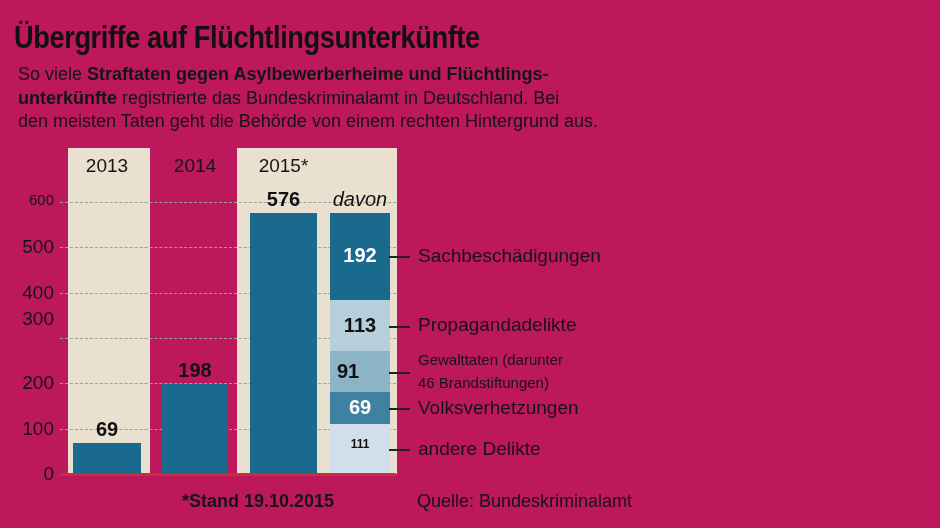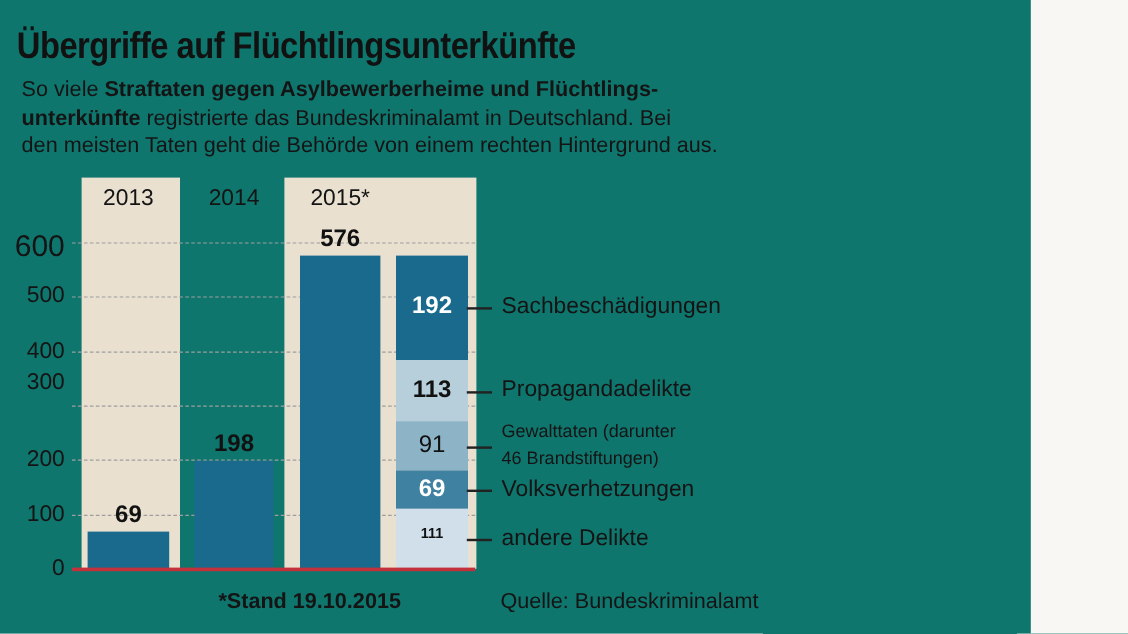--- a/index.html
+++ b/index.html
@@ -1,18 +1,18 @@
 <!DOCTYPE html>
 <html style="--beige: #e9e0d0;"><head>
 <meta charset="utf-8">
 <style>
   * { margin:0; padding:0; box-sizing:border-box; }
   html,body { width:940px; height:528px; }
   body { background:#f8f7f4; font-family:"Liberation Sans", sans-serif; color:#141414; overflow:hidden; }
-  #page { position:relative; width:859px; height:528px; background:#0f766e; }
+  #page { position:relative; width:940px; height:528px; background:#be185d; }
 
   #title {
     position:absolute; left:14px; top:20px;
     font-size:31px; font-weight:bold; letter-spacing:-0.5px;
     transform:scaleX(0.88); transform-origin:left center;
     white-space:nowrap; color:#111;
   }
   #subtitle {
     position:absolute; left:18px; top:63px;
     font-size:18px; line-height:23.5px; color:#141414;
@@ -55,40 +55,41 @@
       <div class="ytick" style="position: absolute; left: 10px; top: 417.667px; width: 44px; text-align: right; font-size: 19px;">100</div>
       <div class="gridline" style="position: absolute; left: 60px; top: 383.333px; width: 336px; height: 0px; border-top: 1.5px dashed rgb(158, 158, 158);"></div>
       <div class="ytick" style="position: absolute; left: 10px; top: 372.333px; width: 44px; text-align: right; font-size: 19px;">200</div>
       <div class="gridline" style="position: absolute; left: 60px; top: 338px; width: 336px; height: 0px; border-top: 1.5px dashed rgb(158, 158, 158);"></div>
       <div class="ytick" style="position: absolute; left: 10px; top: 308px; width: 44px; text-align: right; font-size: 19px;">300</div>
       <div class="gridline" style="position: absolute; left: 60px; top: 292.667px; width: 336px; height: 0px; border-top: 1.5px dashed rgb(158, 158, 158);"></div>
       <div class="ytick" style="position: absolute; left: 10px; top: 281.667px; width: 44px; text-align: right; font-size: 19px;">400</div>
       <div class="gridline" style="position: absolute; left: 60px; top: 247.333px; width: 336px; height: 0px; border-top: 1.5px dashed rgb(158, 158, 158);"></div>
       <div class="ytick" style="position: absolute; left: 10px; top: 236.333px; width: 44px; text-align: right; font-size: 19px;">500</div>
       <div class="gridline" style="position: absolute; left: 60px; top: 202px; width: 336px; height: 0px; border-top: 1.5px dashed rgb(158, 158, 158);"></div>
-      <div class="ytick" style="position: absolute; left: 10px; top: 191px; width: 44px; text-align: right; font-size: 25px;">600</div>
+      <div class="ytick" style="position: absolute; left: 10px; top: 191px; width: 44px; text-align: right; font-size: 15px;">600</div>
       <div class="yearlbl" style="position: absolute; left: 62px; top: 155px; width: 90px; text-align: center; font-size: 19px;">2013</div>
       <div class="yearlbl" style="position: absolute; left: 150px; top: 155px; width: 90px; text-align: center; font-size: 19px;">2014</div>
       <div class="yearlbl" style="position: absolute; left: 238.5px; top: 155px; width: 90px; text-align: center; font-size: 19px;">2015*</div>
       <div class="bar" style="position: absolute; left: 73px; top: 442.72px; width: 68px; height: 31.28px; background: rgb(26, 106, 141);"></div>
       <div class="vallbl" style="position: absolute; left: 62px; top: 417.72px; width: 90px; text-align: center; font-size: 20px; font-weight: bold;">69</div>
       <div class="bar" style="position: absolute; left: 162px; top: 384.24px; width: 66px; height: 89.76px; background: rgb(26, 106, 141);"></div>
       <div class="vallbl" style="position: absolute; left: 150px; top: 359.24px; width: 90px; text-align: center; font-size: 20px; font-weight: bold;">198</div>
       <div class="bar" style="position: absolute; left: 250px; top: 212.88px; width: 67px; height: 261.12px; background: rgb(26, 106, 141);"></div>
       <div class="vallbl" style="position: absolute; left: 238.5px; top: 187.88px; width: 90px; text-align: center; font-size: 20px; font-weight: bold;">576</div>
+      <div class="davonlbl" style="position: absolute; left: 310px; top: 187.88px; width: 100px; text-align: center; font-size: 20px; font-style: italic;">davon</div>
       <div class="seg" style="position: absolute; left: 330px; top: 212.88px; width: 60px; height: 87.04px; background: rgb(26, 106, 141);"></div>
       <div class="seglbl" style="position: absolute; left: 330px; top: 244.4px; width: 60px; text-align: center; font-size: 20px; font-weight: bold; color: rgb(255, 255, 255);">192</div>
       <div class="leader" style="position: absolute; left: 389px; top: 256.4px; width: 21px; height: 0px; border-top: 2px solid rgb(34, 34, 34);"></div>
       <div class="catlbl" style="position: absolute; left: 418px; top: 245.15px; font-size: 19px; line-height: 22.5px; white-space: pre-line;">Sachbeschädigungen</div>
       <div class="seg" style="position: absolute; left: 330px; top: 299.92px; width: 60px; height: 51.2267px; background: rgb(183, 206, 219);"></div>
       <div class="seglbl" style="position: absolute; left: 330px; top: 313.533px; width: 60px; text-align: center; font-size: 20px; font-weight: bold; color: rgb(17, 17, 17);">113</div>
       <div class="leader" style="position: absolute; left: 389px; top: 325.533px; width: 21px; height: 0px; border-top: 2px solid rgb(34, 34, 34);"></div>
       <div class="catlbl" style="position: absolute; left: 418px; top: 314.283px; font-size: 19px; line-height: 22.5px; white-space: pre-line;">Propagandadelikte</div>
       <div class="seg" style="position: absolute; left: 330px; top: 351.147px; width: 60px; height: 41.2533px; background: rgb(141, 179, 198);"></div>
-      <div class="seglbl" style="position: absolute; left: 330px; top: 359.773px; width: 60px; text-align: center; font-size: 20px; font-weight: normal; color: rgb(17, 17, 17);">91</div>
+      <div class="seglbl" style="position: absolute; left: 318px; top: 359.773px; width: 60px; text-align: center; font-size: 20px; font-weight: bold; color: rgb(17, 17, 17);">91</div>
       <div class="leader" style="position: absolute; left: 389px; top: 371.773px; width: 21px; height: 0px; border-top: 2px solid rgb(34, 34, 34);"></div>
       <div class="catlbl" style="position: absolute; left: 418px; top: 349.273px; font-size: 15px; line-height: 22.5px; white-space: pre-line;">Gewalttaten (darunter
 46 Brandstiftungen)</div>
       <div class="seg" style="position: absolute; left: 330px; top: 392.4px; width: 60px; height: 31.28px; background: rgb(63, 129, 161);"></div>
       <div class="seglbl" style="position: absolute; left: 330px; top: 396.04px; width: 60px; text-align: center; font-size: 20px; font-weight: bold; color: rgb(255, 255, 255);">69</div>
       <div class="leader" style="position: absolute; left: 389px; top: 408.04px; width: 21px; height: 0px; border-top: 2px solid rgb(34, 34, 34);"></div>
       <div class="catlbl" style="position: absolute; left: 418px; top: 396.79px; font-size: 19px; line-height: 22.5px; white-space: pre-line;">Volksverhetzungen</div>
       <div class="seg" style="position: absolute; left: 330px; top: 423.68px; width: 60px; height: 50.32px; background: rgb(208, 223, 233);"></div>
       <div class="seglbl" style="position: absolute; left: 330px; top: 436.84px; width: 60px; text-align: center; font-size: 12px; font-weight: bold; color: rgb(17, 17, 17);">111</div>
       <div class="leader" style="position: absolute; left: 389px; top: 448.84px; width: 21px; height: 0px; border-top: 2px solid rgb(34, 34, 34);"></div>

